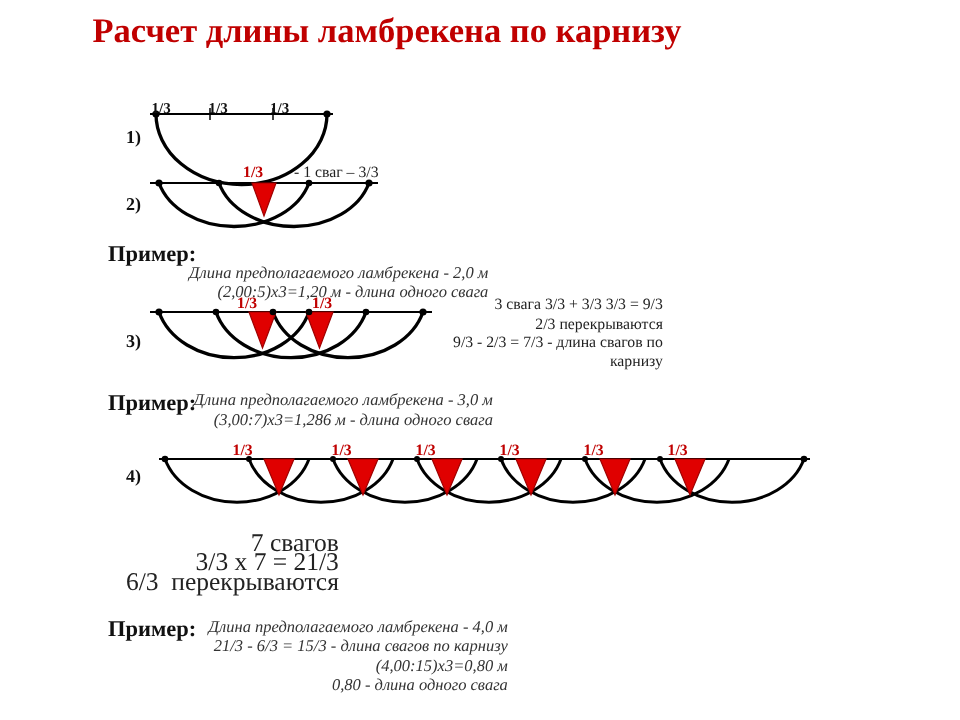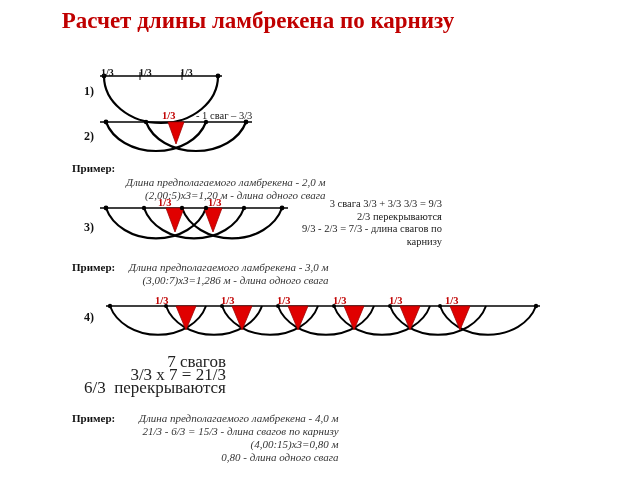--- a/index.html
+++ b/index.html
@@ -63,21 +63,21 @@
   }
   .note {
     font-family: "Liberation Serif", serif;
     font-size: 10.5px;
     color: #222222;
     white-space: pre;
     line-height: 12.5px;
   }
   .example-lead {
     font-family: "Liberation Serif", serif;
-    font-size: 11px;
+    font-size: 15px;
     font-weight: bold;
     color: #111111;
   }
   .example-text {
     font-family: "Liberation Serif", serif;
     font-size: 11px;
     font-style: italic;
     color: #333333;
     white-space: pre;
     line-height: 13px;

